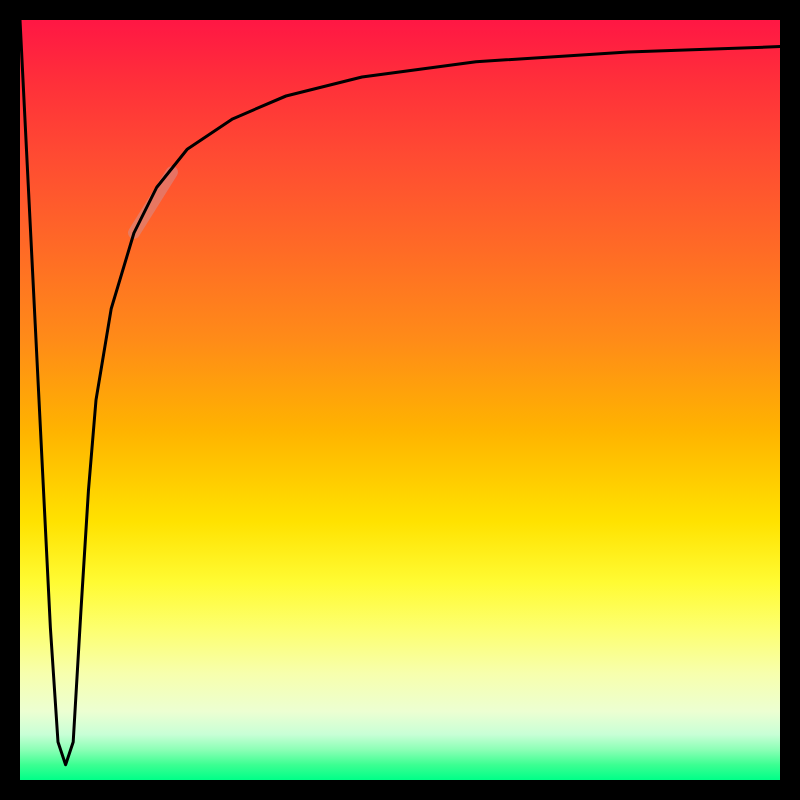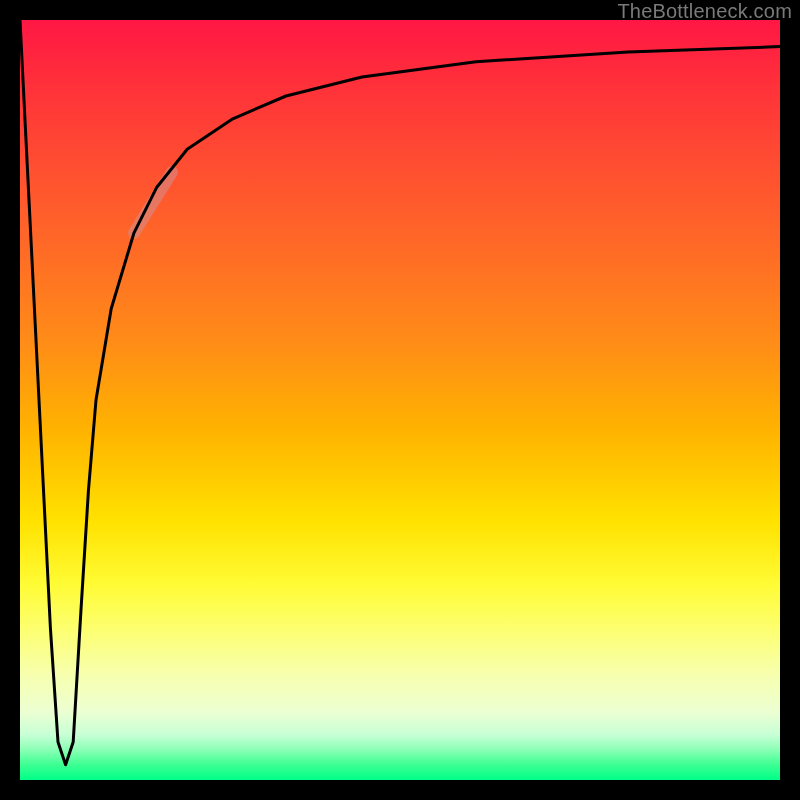--- a/index.html
+++ b/index.html
@@ -79,14 +79,13 @@
 
 <div class="frame">
 
   <div class="plot-area">
     <svg class="curve-svg" viewBox="0 0 760 760">
       <line class="marker" x1="114.0" y1="212.8" x2="152.0" y2="152.0"></line>
       <path class="curve" d="M0.0 0.0 L15.2 304.0 L30.4 608.0 L38.0 722.0 L45.6 744.8 L53.2 722.0 L60.8 592.8 L68.4 471.2 L76.0 380.0 L91.2 288.8 L114.0 212.8 L136.8 167.2 L167.2 129.2 L212.8 98.8 L266.0 76.0 L342.0 57.0 L456.0 41.8 L608.0 31.9 L760.0 26.6"></path>
     </svg>
   </div>
 
-  <div class="attribution">TheBottleneck.com</div>
 </div>
 
 </body></html>

